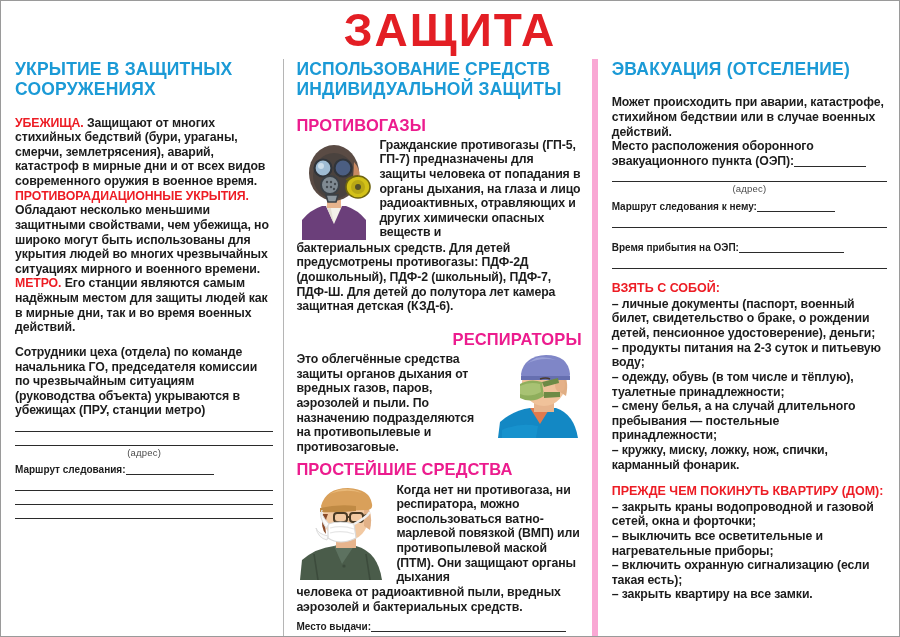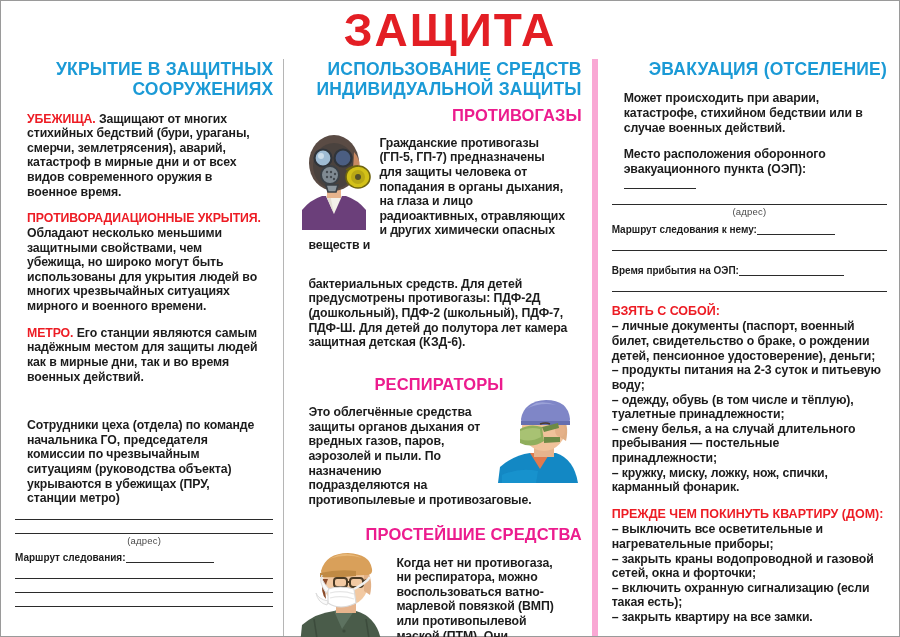--- a/index.html
+++ b/index.html
@@ -24,33 +24,33 @@
     position:absolute;top:58px;left:0;right:0;bottom:0;
     display:flex;
   }
   .col{position:relative;box-sizing:border-box;}
   .col-left{width:283px;padding:0 10px 0 14px;}
   .col-mid{width:315px;padding:0 10px 0 12px;border-left:1px solid #b5b5b5;border-right:6px solid #f9a8d4;}
   .col-right{width:302px;padding:0 12px 0 14px;}
 
   .head-blue{
     color:#1b9ad6;font-weight:bold;font-size:17.5px;line-height:1.16;
-    text-align:right;margin:0 0 6px 0;letter-spacing:.2px;
+    text-align:left;margin:0 0 16px 0;letter-spacing:.2px;
   }
   .head-blue.l{font-size:17.5px;}
   .head-pink{
     color:#ec1c8e;font-weight:bold;font-size:16.5px;line-height:1.1;
-    margin:6px 0 4px 0;text-align:right;letter-spacing:.1px;
+    margin:6px 0 4px 0;letter-spacing:.1px;
   }
   .head-red{
     color:#ed1c24;font-weight:bold;font-size:12.5px;line-height:1.15;
     margin:9px 0 1px 0;
   }
   p.body{
-    margin:12px;color:#1c1c1c;font-weight:bold;font-size:12.3px;
+    margin:0;color:#1c1c1c;font-weight:bold;font-size:12.3px;
     line-height:1.19;letter-spacing:-0.1px;
   }
   .red-lead{color:#ed1c24;font-weight:bold;}
 
   
   .fig{
     display:block;
   }
   .fig-gas{float:left;width:76px;height:100px;margin:2px 7px 1px 0;}
   .fig-resp{float:right;width:92px;height:86px;margin:0 0 2px 7px;}
@@ -147,21 +147,21 @@
           <ellipse cx="62" cy="47" rx="7" ry="7" fill="#b9a815"></ellipse>
           <ellipse cx="62" cy="47" rx="3" ry="3" fill="#55512a"></ellipse>
           <path d="M50 40 Q56 36 62 36" stroke="#6e6410" stroke-width="1.4" fill="none"></path>
         </svg>
       </div>
 
       <p class="body">Гражданские противогазы (ГП-5, ГП-7) предназначены для защиты человека от попадания в органы дыхания, на глаза и лицо радиоактивных, отравляющих и других химически опасных веществ и</p>
       <div class="clear"></div>
       <p class="body">бактериальных средств. Для детей предусмотрены противогазы: ПДФ-2Д (дошкольный), ПДФ-2 (школьный), ПДФ-7, ПДФ-Ш. Для детей до полутора лет камера защитная детская (КЗД-6).</p>
 
-      <div class="head-pink" style="text-align:center;margin-top:25px;">РЕСПИРАТОРЫ</div>
+      <div class="head-pink" style="text-align:right;margin-top:16px;">РЕСПИРАТОРЫ</div>
 
       <div class="fig fig-resp">
         <svg viewBox="0 0 92 86" width="92" height="86" aria-hidden="true">
 
           <path d="M8 86 L10 70 Q24 58 40 56 L66 56 Q84 62 88 86 Z" fill="#1388c4"></path>
           <path d="M40 56 L50 72 L60 56 Z" fill="#e07a4e"></path>
           <path d="M12 78 Q30 70 48 74 L46 86 L12 86 Z" fill="#1b9ad6" opacity=".55"></path>
 
           <path d="M44 46 L64 46 L64 60 L44 60 Z" fill="#e7b48d"></path>
 
@@ -257,21 +257,21 @@
       <div class="bullets">
         <p class="body">– личные документы (паспорт, военный билет, свидетельство о браке, о рождении детей, пенсионное удостоверение), деньги;</p>
         <p class="body">– продукты питания на 2-3 суток и питьевую воду;</p>
         <p class="body">– одежду, обувь (в том числе и тёплую), туалетные принадлежности;</p>
         <p class="body">– смену белья, а на случай длительного пребывания — постельные принадлежности;</p>
         <p class="body">– кружку, миску, ложку, нож, спички, карманный фонарик.</p>
       </div>
 
       <div class="head-red" style="margin-top:12px;">ПРЕЖДЕ ЧЕМ ПОКИНУТЬ КВАРТИРУ (ДОМ):</div>
       <div class="bullets">
+        <p class="body">– закрыть краны водопроводной и газовой сетей, окна и форточки;</p>
         <p class="body">– выключить все осветительные и нагревательные приборы;</p>
-        <p class="body">– закрыть краны водопроводной и газовой сетей, окна и форточки;</p>
         <p class="body">– включить охранную сигнализацию (если такая есть);</p>
         <p class="body">– закрыть квартиру на все замки.</p>
       </div>
     </div>
 
   </div>
 </div>
 
 </body></html>

